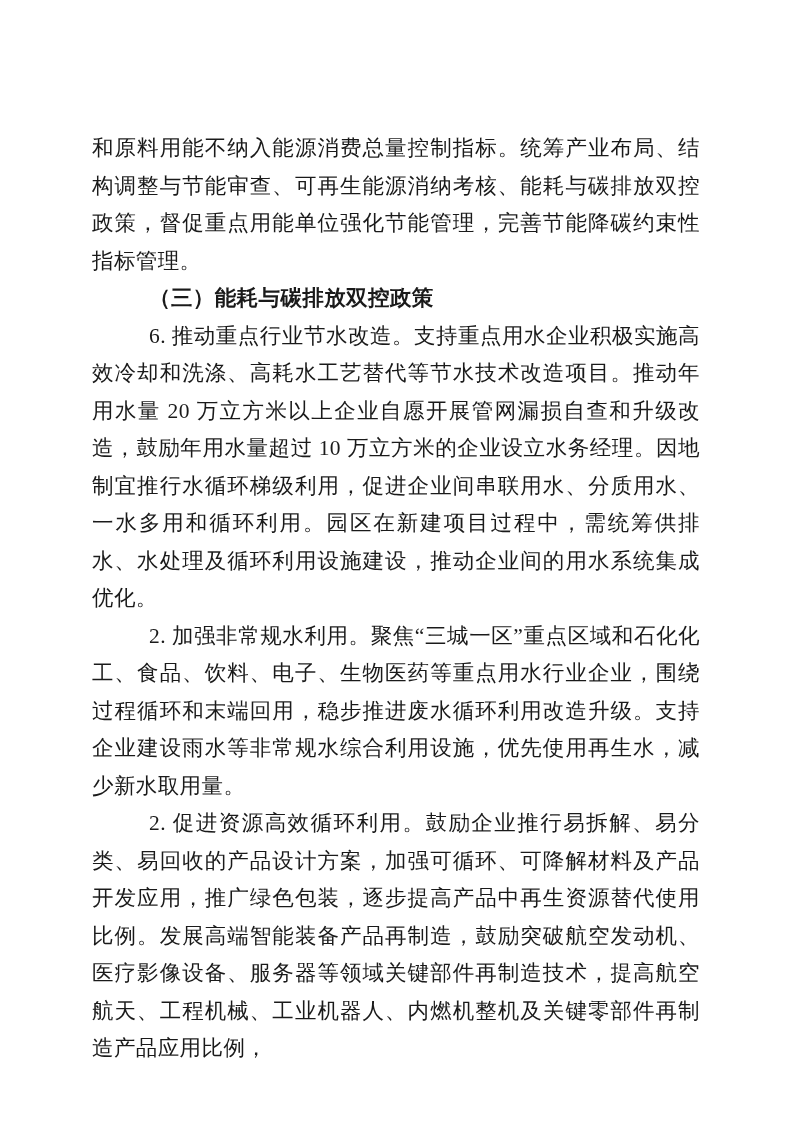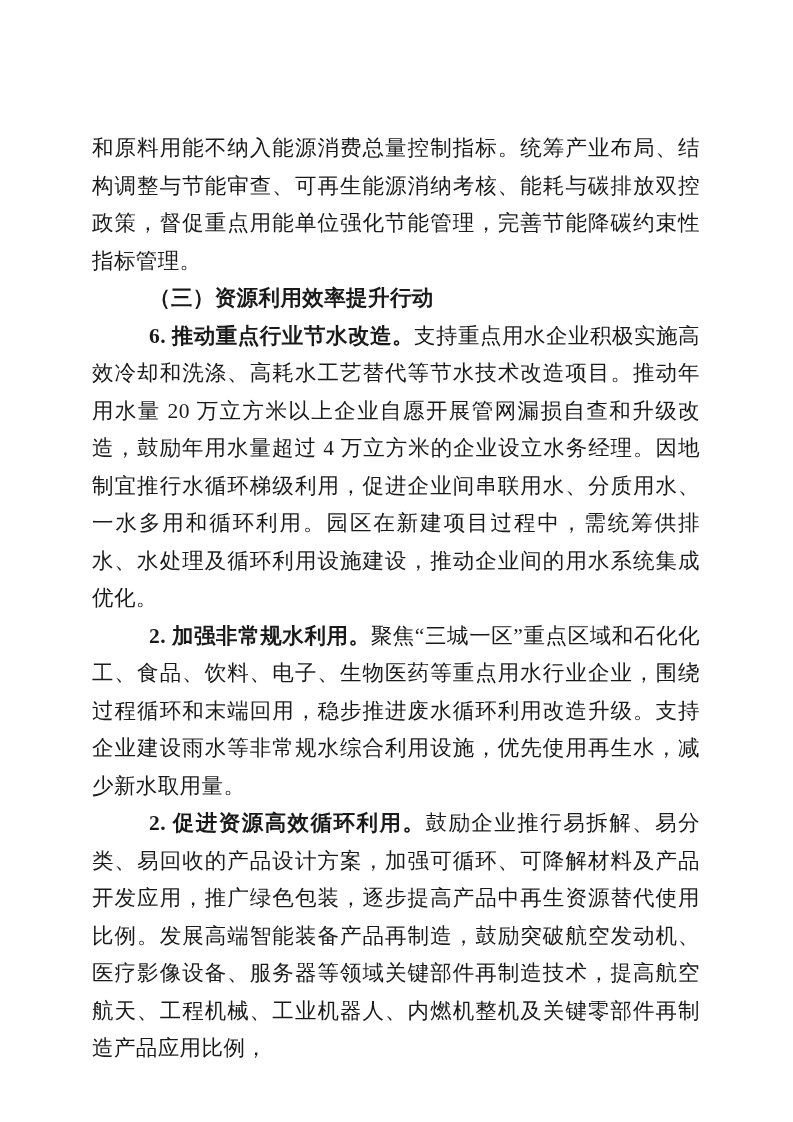--- a/index.html
+++ b/index.html
@@ -26,33 +26,33 @@
     line-height: 37.5px;
     letter-spacing: 0.4px;
     text-align: justify;
   }
   .para { margin: 0; }
   .para.indented { text-indent: 57px; }
   .section-heading {
     font-weight: 600;
   }
   .lead {
-    font-weight: 700;
+    font-weight: 400;
   }
 </style>
 </head>
 <body>
 
 <div class="page">
   <div class="content">
 
     <p class="para"><span>和原料用能不纳入能源消费总量控制指标。统筹产业布局、结构调整与节能审查、可再生能源消纳考核、能耗与碳排放双控政策，督促重点用能单位强化节能管理，完善节能降碳约束性指标管理。</span></p>
 
-    <p class="para indented section-heading"><span>（三）资源利用效率提升行动</span></p>
+    <p class="para indented section-heading"><span>（三）能耗与碳排放双控政策</span></p>
 
-    <p class="para indented"><span class="lead">6. 推动重点行业节水改造。</span><span>支持重点用水企业积极实施高效冷却和洗涤、高耗水工艺替代等节水技术改造项目。推动年用水量 20 万立方米以上企业自愿开展管网漏损自查和升级改造，鼓励年用水量超过 4 万立方米的企业设立水务经理。因地制宜推行水循环梯级利用，促进企业间串联用水、分质用水、一水多用和循环利用。园区在新建项目过程中，需统筹供排水、水处理及循环利用设施建设，推动企业间的用水系统集成优化。</span></p>
+    <p class="para indented"><span class="lead">6. 推动重点行业节水改造。</span><span>支持重点用水企业积极实施高效冷却和洗涤、高耗水工艺替代等节水技术改造项目。推动年用水量 20 万立方米以上企业自愿开展管网漏损自查和升级改造，鼓励年用水量超过 10 万立方米的企业设立水务经理。因地制宜推行水循环梯级利用，促进企业间串联用水、分质用水、一水多用和循环利用。园区在新建项目过程中，需统筹供排水、水处理及循环利用设施建设，推动企业间的用水系统集成优化。</span></p>
 
     <p class="para indented"><span class="lead">2. 加强非常规水利用。</span><span>聚焦“三城一区”重点区域和石化化工、食品、饮料、电子、生物医药等重点用水行业企业，围绕过程循环和末端回用，稳步推进废水循环利用改造升级。支持企业建设雨水等非常规水综合利用设施，优先使用再生水，减少新水取用量。</span></p>
 
     <p class="para indented"><span class="lead">2. 促进资源高效循环利用。</span><span>鼓励企业推行易拆解、易分类、易回收的产品设计方案，加强可循环、可降解材料及产品开发应用，推广绿色包装，逐步提高产品中再生资源替代使用比例。发展高端智能装备产品再制造，鼓励突破航空发动机、医疗影像设备、服务器等领域关键部件再制造技术，提高航空航天、工程机械、工业机器人、内燃机整机及关键零部件再制造产品应用比例，</span></p>
 
   </div>
 </div>
 
 </body></html>

